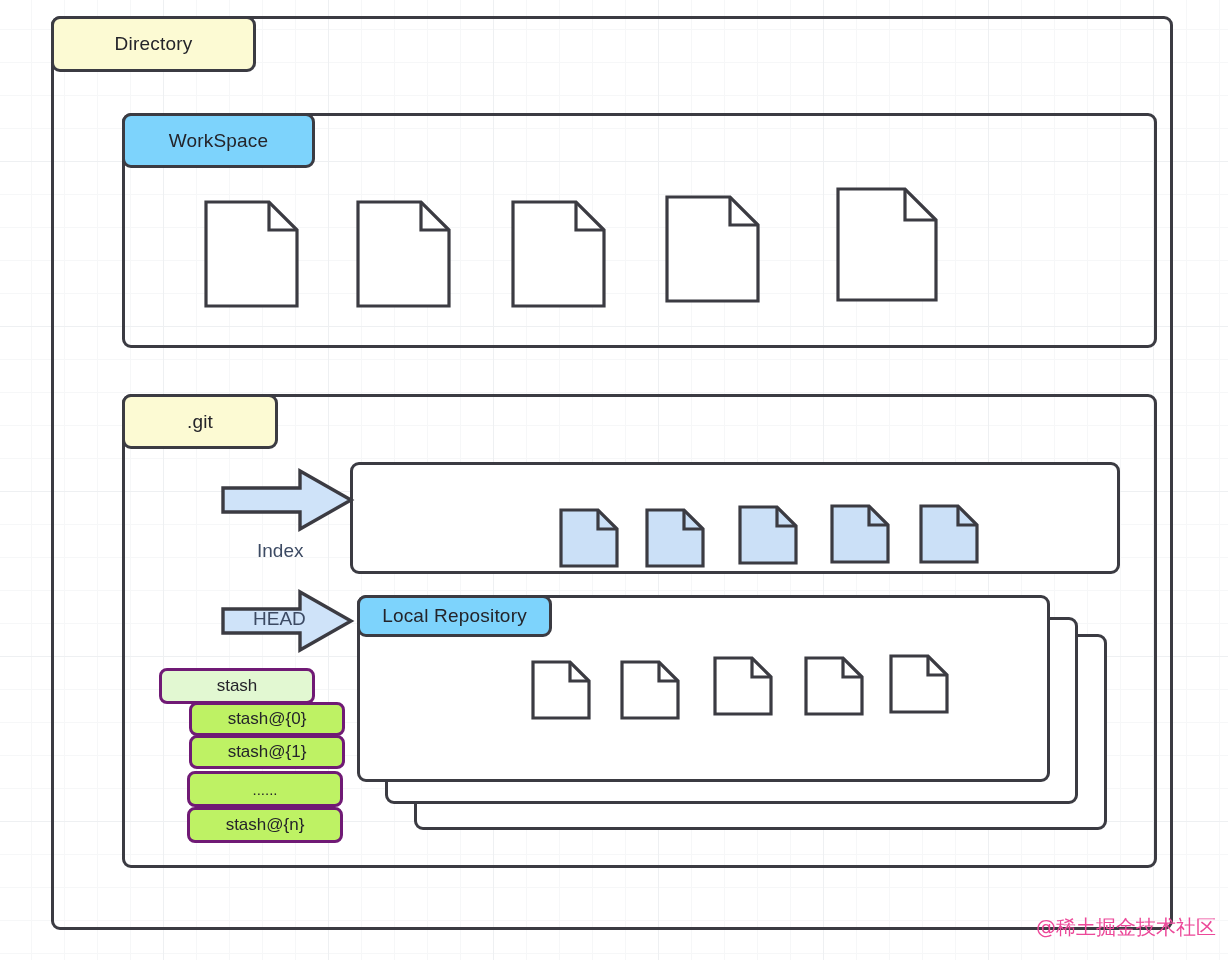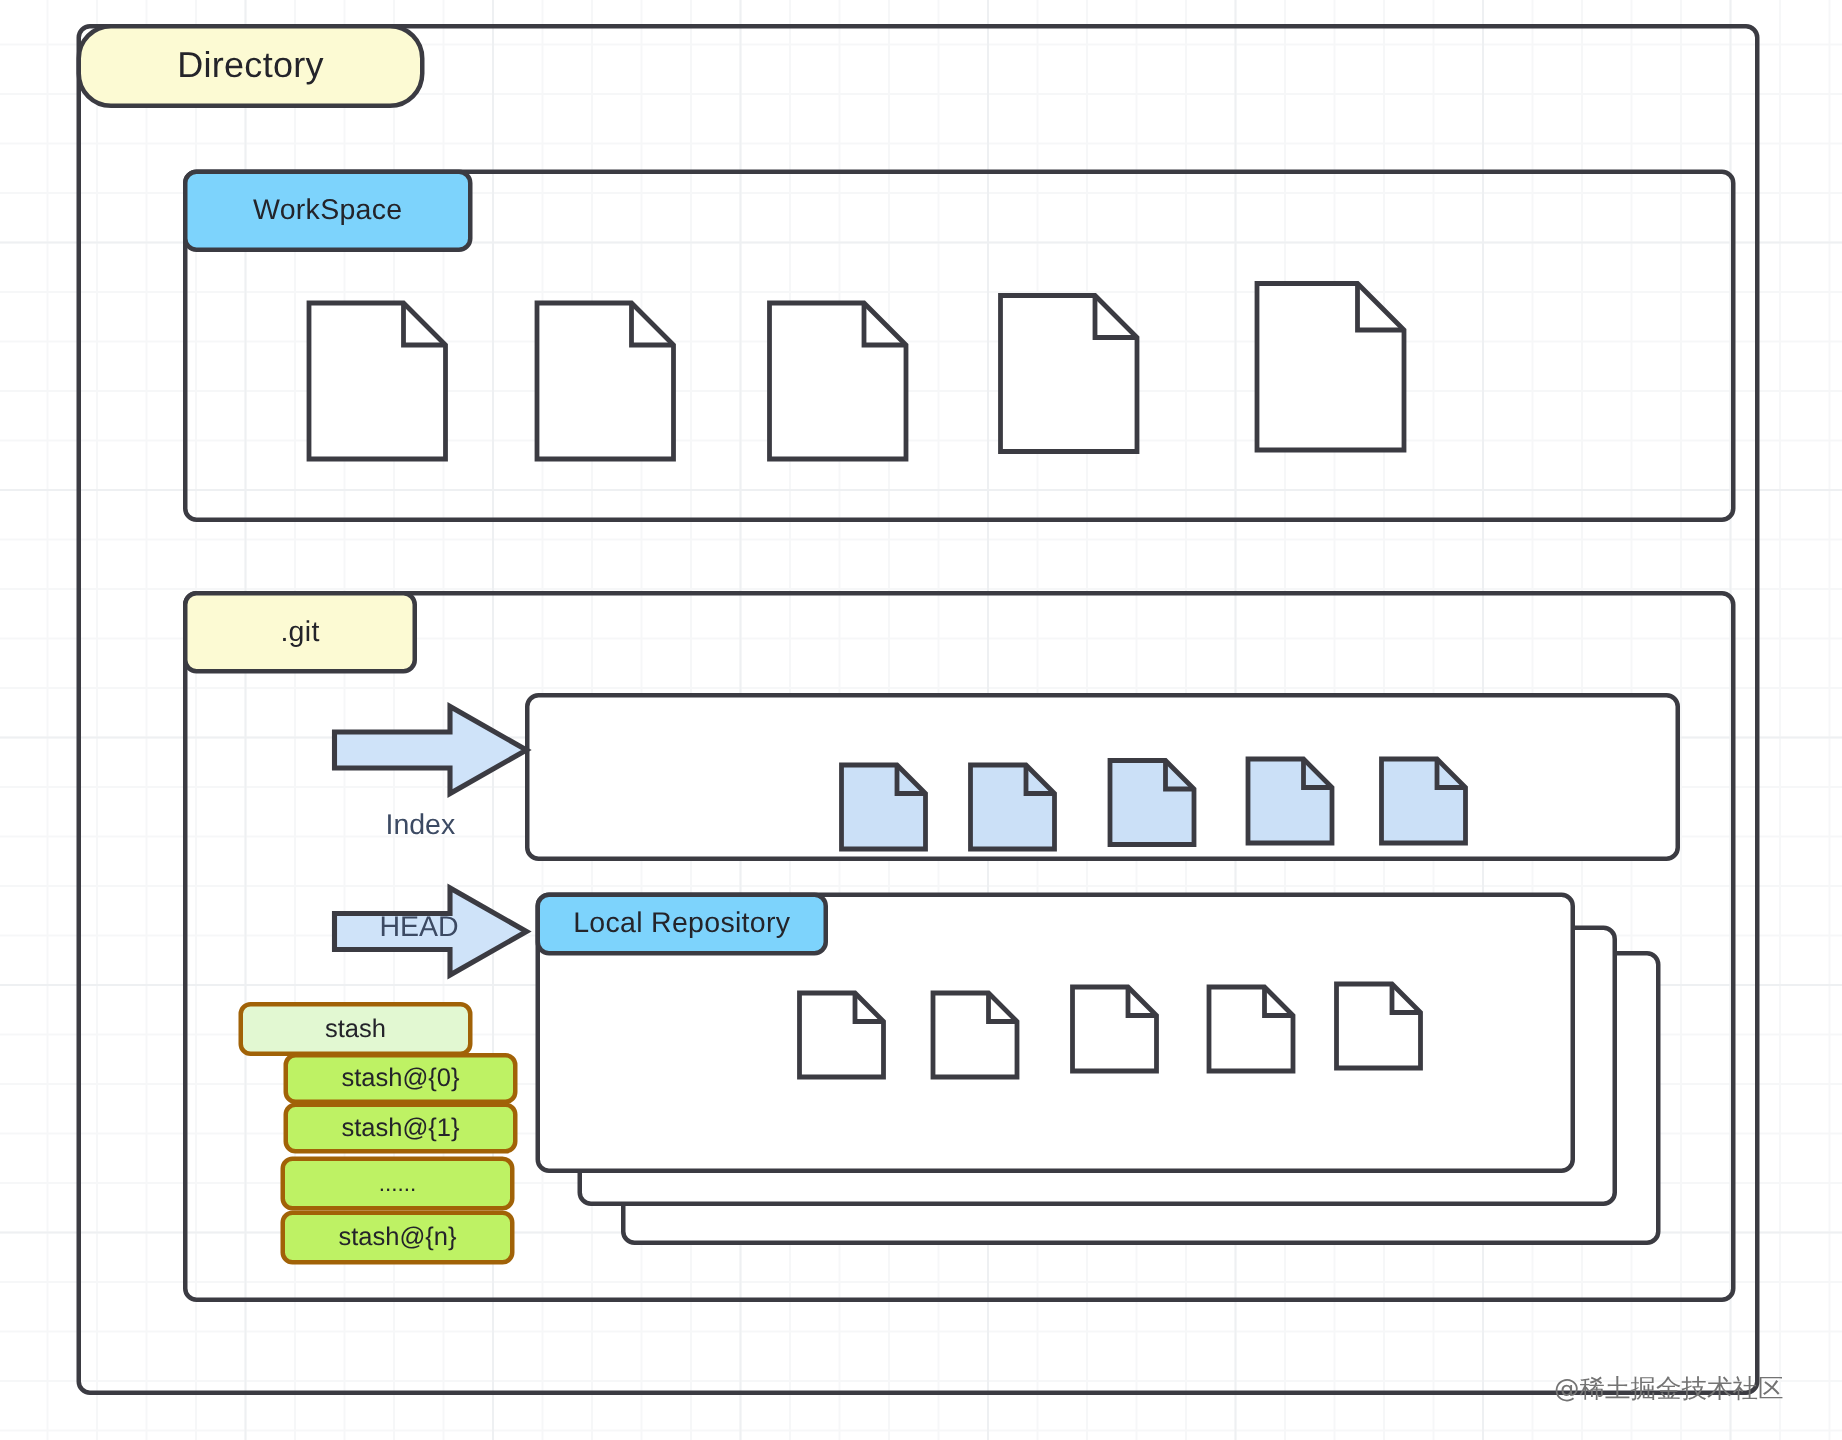--- a/index.html
+++ b/index.html
@@ -66,21 +66,21 @@
   .tab.yellow { background: #fcfad3; }
   .tab.green  { background: #7dd3fc; }
 
   
   .stash-stack {
     position: absolute;
   }
   .stash-row {
     position: absolute;
     box-sizing: border-box;
-    border: 3px solid #a16207;
+    border: 3px solid #701a75;
     border-radius: 8px;
     display: flex;
     align-items: center;
     justify-content: center;
     color: #24242a;
     font-size: 17px;
   }
   .stash-row.head  { background: #e2f8d2; }
   .stash-row.entry { background: #bef264; margin-left: 30px; }
 
@@ -92,35 +92,35 @@
     font-size: 19px;
     white-space: nowrap;
     pointer-events: none;
   }
 
   
   .file-icon { position: absolute; }
 
   .watermark {
     position: absolute;
-    color: #737373;
-    font-size: 17px;
+    color: #ec4899;
+    font-size: 20px;
     white-space: nowrap;
     font-family: "DejaVu Sans", sans-serif;
   }
 </style>
 </head>
 <body>
 
 <div id="grid-bg"></div>
 
 <div id="canvas">
 
   <div class="box transparent" style="left:51px; top:16px; width:1122px; height:914px;"></div>
-  <div class="tab yellow" style="left:51px; top:16px; width:232px; height:56px; font-size:24px;border-radius:23px;">
+  <div class="tab yellow" style="left:51px; top:16px; width:205px; height:56px; font-size:19px;">
     <span>Directory</span>
   </div>
 
   <div class="box transparent" style="left:122px; top:113px; width:1035px; height:235px;"></div>
   <div class="tab green" style="left:122px; top:113px; width:193px; height:55px; font-size:19px;">
     <span>WorkSpace</span>
   </div>
 
   <svg class="file-icon" style="left:203px; top:199px;" width="97" height="110" viewBox="0 0 97 110">
     <path d="M3 3 H66 L94 31 V107 H3 Z" fill="#ffffff" stroke="#3b3b42" stroke-width="3.2" stroke-linejoin="miter"></path>

